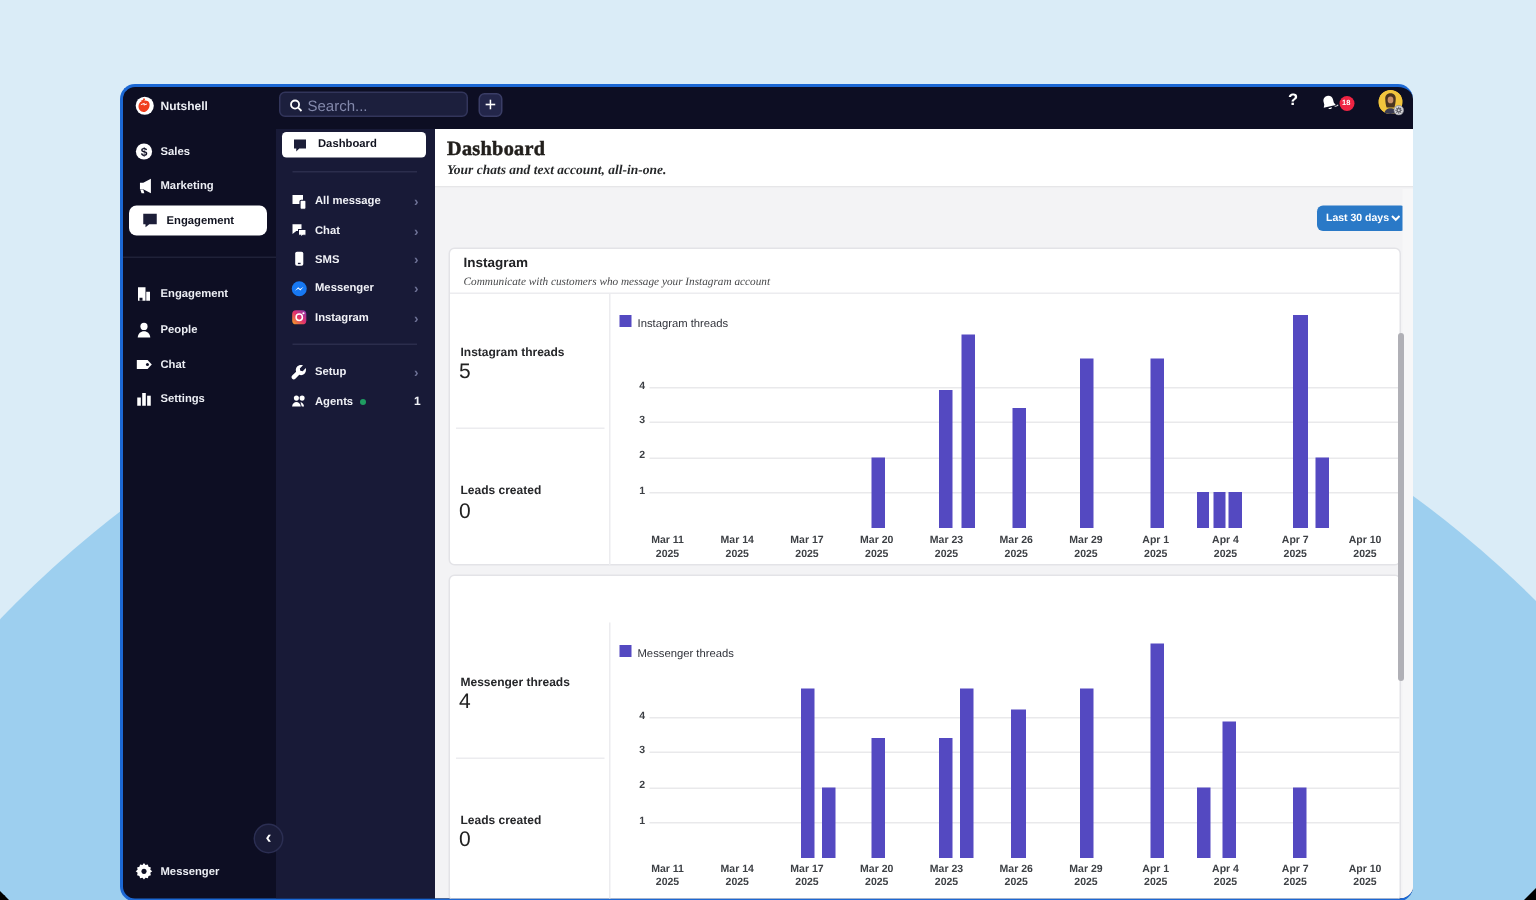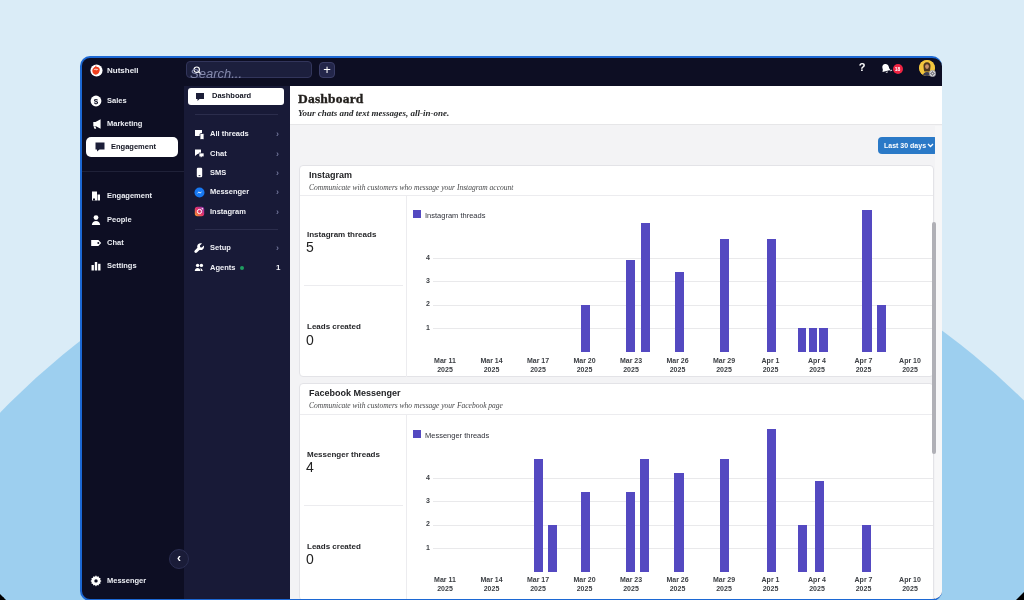--- a/index.html
+++ b/index.html
@@ -2,21 +2,21 @@
 <html><head>
 <meta charset="utf-8">
 <style>
 html,body{margin:0;padding:0;}
 #stage{position:relative;width:1024px;height:600px;overflow:hidden;background:#daecf7;font-family:"Liberation Sans",sans-serif;}
 #bgcircle{position:absolute;left:-200px;top:192px;width:1436px;height:1436px;border-radius:50%;background:#9dcfef;}
 #win{position:absolute;left:80px;top:56px;width:860px;height:540.5px;border:2px solid #1c68d4;border-right:none;border-radius:10px 10px 10px 10px;background:#0d0e23;overflow:hidden;}
 .abs{position:absolute;}
 
 #search{position:absolute;left:104px;top:2.5px;width:126px;height:17px;background:#1c1f3d;border:1px solid #32355b;border-radius:4px;box-sizing:border-box;}
-#search span{position:absolute;left:3px;top:4px;font-size:13px;color:#8388ab;font-style:italic;}
+#search span{position:absolute;left:18px;top:4px;font-size:10px;color:#8388ab;}
 #plusbtn{position:absolute;left:237px;top:3.5px;width:16px;height:16px;background:#23264a;border:1px solid #3a3d66;border-radius:4px;box-sizing:border-box;color:#fff;font-size:13px;line-height:13px;text-align:center;font-weight:300;}
 #qmark{position:absolute;left:773px;top:3px;width:14px;height:14px;color:#fff;font-size:11px;font-weight:bold;text-align:center;}
 #badge{position:absolute;left:810.5px;top:6px;width:10px;height:10px;border-radius:50%;background:#ef2443;color:#fff;font-size:5px;font-weight:bold;text-align:center;line-height:10px;}
 #avatar{position:absolute;left:837px;top:2px;width:16px;height:16px;border-radius:50%;background:#f2c53d;overflow:hidden;}
 
 
 #psb{position:absolute;left:0;top:0;width:102px;height:386px;text-decoration:underline;}
 .pnav{position:absolute;left:8px;height:14px;color:#eceef4;font-size:7.5px;font-weight:600;line-height:14px;}
 .pnav .ic{position:absolute;left:0px;top:1px;width:12px;height:12px;}
 .pnav .tx{position:absolute;left:17px;white-space:nowrap;}
@@ -143,21 +143,21 @@
             <path d="M1 1h8v6H4.5L2.5 9V7H1z" fill="#1c1e38"></path>
           </svg>
           <span class="tx">Dashboard</span>
         </div>
       <div class="sdiv" style="top:28.5px;"></div>
       <div class="snav" style="top:42.5px;">
           <svg class="ic" viewBox="0 0 11 11">
             <path d="M1 1h7v6H1z" fill="#fff"></path>
             <rect x="6" y="4.5" width="4" height="6" rx="0.8" fill="#fff" stroke="#181a37" stroke-width="0.8"></rect>
           </svg>
-          <span class="tx">All threads</span>
+          <span class="tx">All message</span>
           <span class="ch">›</span>
         </div>
       <div class="snav" style="top:62px;">
           <svg class="ic" viewBox="0 0 11 11">
             <path d="M1 1.5h6v4.5H3.5L1 8z" fill="#fff"></path>
             <path d="M5 5h5v3.8H8L6.5 10.2V8.8H5z" fill="#fff" stroke="#181a37" stroke-width="0.7"></path>
           </svg>
           <span class="tx">Chat</span>
           <span class="ch">›</span>
         </div>
@@ -210,21 +210,21 @@
           </svg>
           <span class="tx">Agents</span>
           <span style="position:absolute;left:48px;top:4px;width:4px;height:4px;border-radius:50%;background:#1f9d61;"></span>
           <span style="position:absolute;left:84px;top:0;font-size:8px;">1</span>
         </div>
     </div>
 
     <div id="main">
       <div id="mhead"></div>
       <div id="mtitle">Dashboard</div>
-      <div id="msub">Your chats and text messages, all-in-one.</div>
+      <div id="msub">Your chats and text account, all-in-one.</div>
       <div id="rangebtn">
           <span>Last 30 days</span>
           <svg width="7" height="5" viewBox="0 0 7 5">
             <path d="M1 1l2.5 2.5L6 1" stroke="#fff" stroke-width="1.3" fill="none"></path>
           </svg>
         </div>
       <div id="card1" class="card" style="top:79.5px;height:212px;">
         <div class="chead">
             <div class="ctitle">Instagram</div>
             <div class="csub">Communicate with customers who message your Instagram account</div>
@@ -264,24 +264,20 @@
         <div class="xlab" style="left:264.5px;top:189.5px;">Mar 20<br>2025</div>
         <div class="xlab" style="left:311px;top:189.5px;">Mar 23<br>2025</div>
         <div class="xlab" style="left:357.5px;top:189.5px;">Mar 26<br>2025</div>
         <div class="xlab" style="left:404px;top:189.5px;">Mar 29<br>2025</div>
         <div class="xlab" style="left:450.5px;top:189.5px;">Apr 1<br>2025</div>
         <div class="xlab" style="left:497px;top:189.5px;">Apr 4<br>2025</div>
         <div class="xlab" style="left:543.5px;top:189.5px;">Apr 7<br>2025</div>
         <div class="xlab" style="left:590px;top:189.5px;">Apr 10<br>2025</div>
       </div>
       <div id="card2" class="card" style="top:297.5px;height:218px;">
-        <div class="chead" style="height:31px;">
-            <div class="ctitle">Facebook Messenger</div>
-            <div class="csub">Communicate with customers who message your Facebook page</div>
-          </div>
         <div class="lcol" style="top:31px;height:186px;"></div>
         <div class="llabel" style="top:66px;">Messenger threads</div>
         <div class="lnum" style="top:75px;">4</div>
         <div class="ldiv" style="top:121px;"></div>
         <div class="llabel" style="top:158px;">Leads created</div>
         <div class="lnum" style="top:167px;">0</div>
         <div class="legend" style="left:113px;top:46px;">
             <i></i>
             <span>Messenger threads</span>
           </div>

